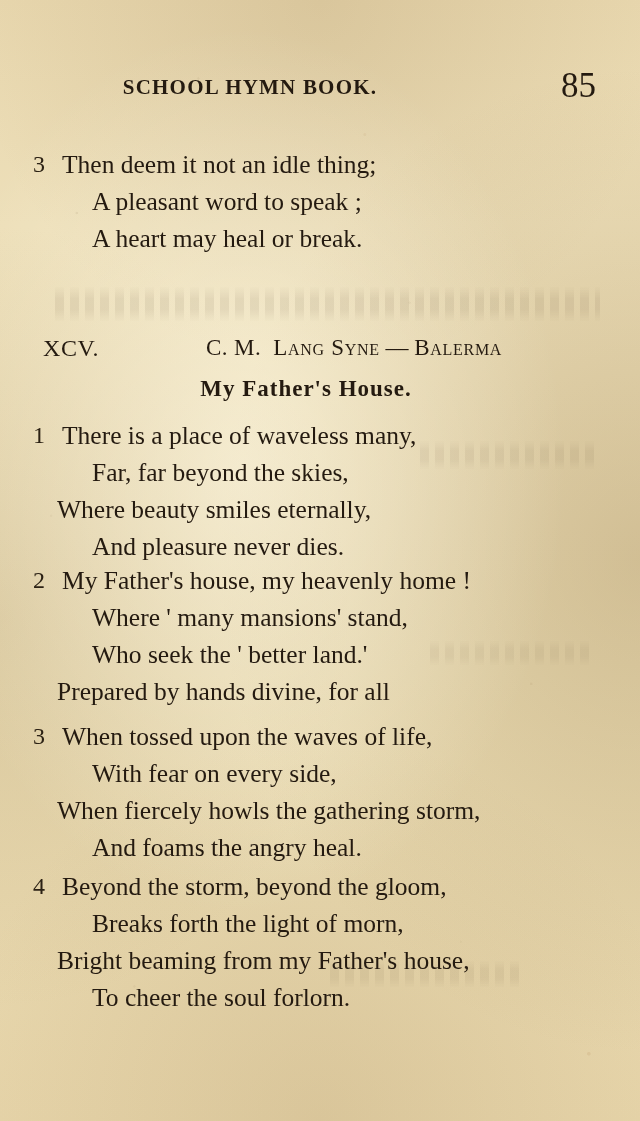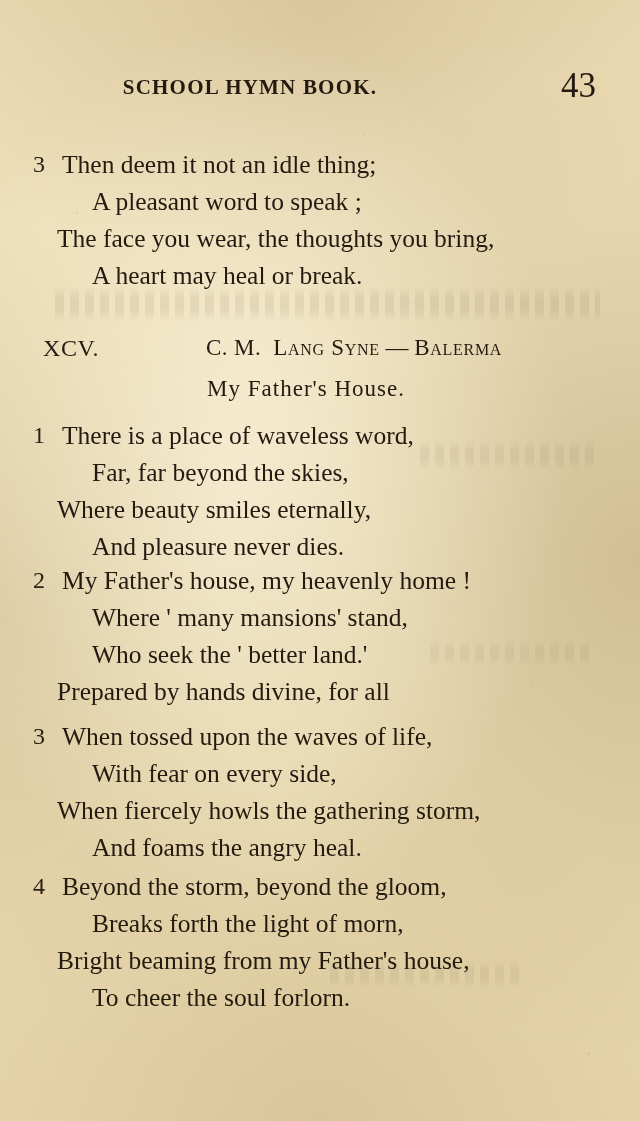--- a/index.html
+++ b/index.html
@@ -164,72 +164,69 @@
   .emdash { letter-spacing: 0; }
 
   .hymn-subtitle {
     position: absolute;
     left: 0;
     top: 373px;
     width: 640px;
     text-align: center;
     font-size: 23px;
     line-height: 32px;
-    font-weight: normal;
+    font-weight: bold;
     letter-spacing: 1px;
     padding-right: 28px;
     box-sizing: border-box;
   }
 </style>
 </head>
 <body>
 
 <div class="page">
   <div class="grain"></div>
   <div class="showthrough"></div>
   <div class="showthrough s2"></div>
   <div class="showthrough s3"></div>
   <div class="showthrough s4"></div>
 
   <div class="content">
 
     <div class="runhead">
       <div class="runhead-title">SCHOOL HYMN BOOK.</div>
-      <div class="runhead-folio">43</div>
+      <div class="runhead-folio">85</div>
     </div>
 
     <div class="stanza" style="top:146px">
       <div class="vline i0">
         <span class="vnum">3</span>
         <span class="vtext">Then deem it not an idle thing;</span>
       </div>
       <div class="vline i1">
         <span class="vtext">A pleasant word to speak ;</span>
-      </div>
-      <div class="vline i2">
-        <span class="vtext">The face you wear, the thoughts you bring,</span>
       </div>
       <div class="vline i3">
         <span class="vtext">A heart may heal or break.</span>
       </div>
     </div>
 
     <div class="hymn-head">
       <span class="hymn-number">XCV.</span>
       <span class="hymn-meter">
         <span>C. M.</span><span>&nbsp;&nbsp;</span><span class="tune">Lang Syne</span><span class="emdash"> — </span><span class="tune">Balerma</span>
       </span>
     </div>
 
     <div class="hymn-subtitle">My Father's House.</div>
 
     <div class="stanza" style="top:417px">
       <div class="vline i0">
         <span class="vnum">1</span>
-        <span class="vtext">There is a place of waveless word,</span>
+        <span class="vtext">There is a place of waveless many,</span>
       </div>
       <div class="vline i1">
         <span class="vtext">Far, far beyond the skies,</span>
       </div>
       <div class="vline i2">
         <span class="vtext">Where beauty smiles eternally,</span>
       </div>
       <div class="vline i3">
         <span class="vtext">And pleasure never dies.</span>
       </div>

